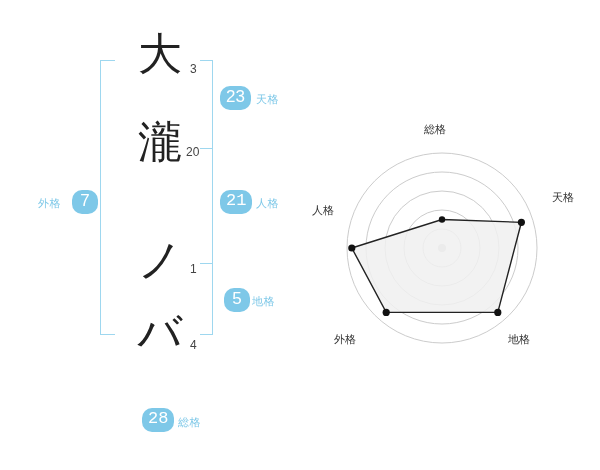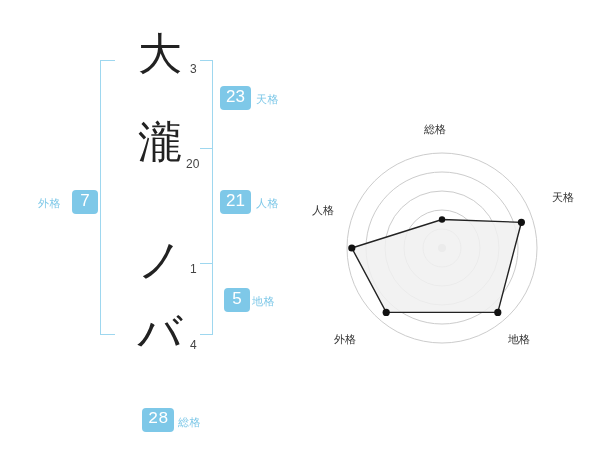--- a/index.html
+++ b/index.html
@@ -42,21 +42,21 @@
     color: #444444;
     font-family: "Liberation Sans", sans-serif;
   }
   .badge {
     position: absolute;
     background: #7ec8e8;
     color: #ffffff;
     font-size: 17px;
     font-family: "Liberation Sans", sans-serif;
     padding: 2px 6px 3px 6px;
-    border-radius: 4px;
+    border-radius: 10px;
     line-height: 1.1;
     text-align: center;
     min-width: 14px;
   }
   .badge-label {
     position: absolute;
     font-size: 11px;
     color: #7ec8e8;
     font-family: "Liberation Sans", sans-serif;
     letter-spacing: 0.5px;
@@ -102,30 +102,30 @@
     <div class="bracket bracket-left" style="left:100px; top:60px; width:14px; height:273px;"></div>
     <div class="badge-label" style="left:38px; top:196px;">外格</div>
     <div class="badge" style="left:72px; top:190px;">7</div>
 
     <div class="kanji" style="left:130px; top:32px;">大</div>
     <div class="kanji" style="left:130px; top:120px;">瀧</div>
     <div class="kanji" style="left:130px; top:238px;">ノ</div>
     <div class="kanji" style="left:130px; top:310px;">バ</div>
 
     <div class="stroke-num" style="left:190px; top:62px;">3</div>
-    <div class="stroke-num" style="left:186px; top:145px;margin-top:12px;">20</div>
+    <div class="stroke-num" style="left:186px; top:145px;">20</div>
     <div class="stroke-num" style="left:190px; top:262px;">1</div>
     <div class="stroke-num" style="left:190px; top:338px;">4</div>
 
     <div class="bracket bracket-right" style="left:200px; top:60px; width:12px; height:87px;"></div>
     <div class="badge" style="left:220px; top:86px;">23</div>
     <div class="badge-label" style="left:256px; top:92px;">天格</div>
 
     <div class="bracket bracket-right" style="left:200px; top:148px; width:12px; height:114px;"></div>
-    <div class="badge" style="left:220px; top:190px;">21</div>
+    <div class="badge" style="left:220px; top:190px;font-family:Liberation Mono, monospace;">21</div>
     <div class="badge-label" style="left:256px; top:196px;">人格</div>
 
     <div class="bracket bracket-right" style="left:200px; top:263px; width:12px; height:70px;"></div>
     <div class="badge" style="left:224px; top:288px;">5</div>
     <div class="badge-label" style="left:252px; top:294px;">地格</div>
 
     <div class="badge" style="left:142px; top:408px;font-family:Liberation Mono, monospace;">28</div>
     <div class="badge-label" style="left:178px; top:415px;">総格</div>
   </div>
 

